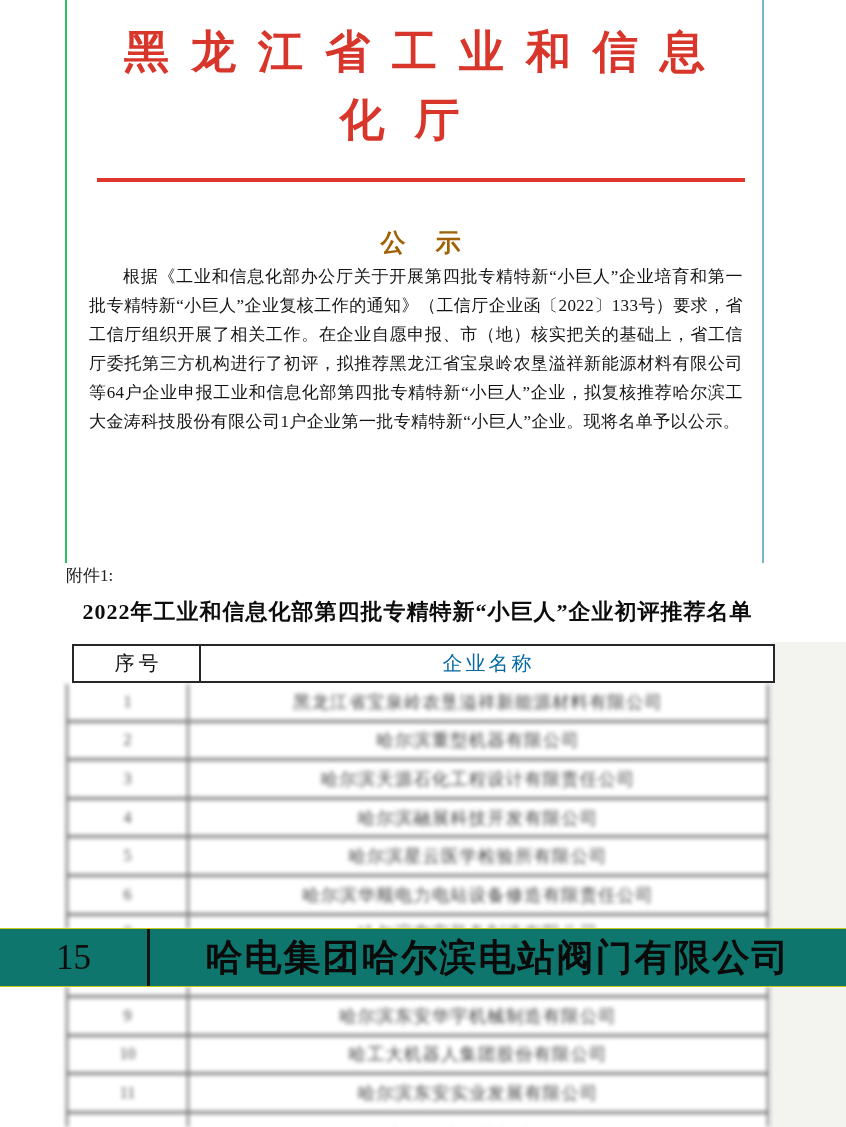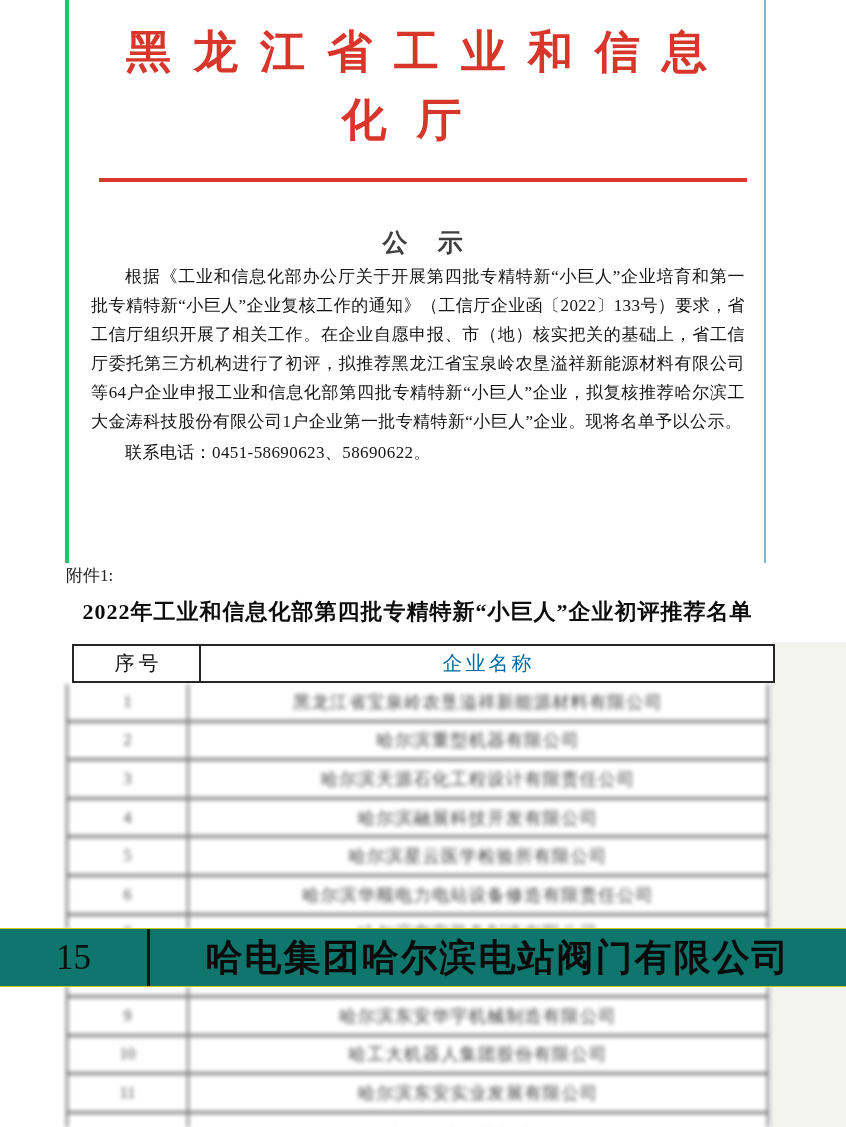--- a/index.html
+++ b/index.html
@@ -3,32 +3,32 @@
 <meta charset="utf-8">
 <style>
   html,body{margin:0;padding:0;background:#ffffff;}
   .screen{
     position:relative;width:846px;height:1127px;overflow:hidden;
     background:#ffffff;font-family:"Liberation Serif",serif;color:#1a1a1a;
   }
   
   .doc-page{
     position:absolute;left:65px;top:0;width:695px;height:563px;
-    border-left:4px solid #22c55e;border-right:2px solid #7db6cb;background:#fff;
+    border-left:2px solid #22c55e;border-right:2px solid #7db6cb;background:#fff;
   }
   .gov-line{
     position:absolute;left:0;right:0;text-align:center;
     color:#d9362b;font-weight:bold;font-size:45px;line-height:56px;white-space:nowrap;
   }
   .gov-line1{top:24px;letter-spacing:22px;padding-left:22px;}
   .gov-line2{top:92px;letter-spacing:30px;}
   .red-rule{position:absolute;left:30px;top:178px;width:648px;height:4px;background:#e0352a;}
   .notice-title{
     position:absolute;left:0;right:0;top:226px;text-align:center;
-    font-size:25px;font-weight:bold;letter-spacing:12px;padding-left:24px;color:#404040;
+    font-size:25px;font-weight:bold;letter-spacing:12px;padding-left:24px;color:#a16207;
   }
   .body-text{
     position:absolute;left:22px;top:262px;width:654px;
     font-size:17px;line-height:29px;letter-spacing:0.4px;text-align:justify;color:#141414;
   }
   .body-text p{margin:0;text-indent:2em;}
   .body-text p.p2{margin-top:5px;}
   .body-text p.p3{margin-top:2px;}
   
   .attach-label{position:absolute;left:66px;top:564px;font-size:17px;color:#222;}
@@ -90,21 +90,20 @@
 
 <div class="screen">
 
   <div class="doc-page">
     <div class="gov-line gov-line1">黑龙江省工业和信息</div>
     <div class="gov-line gov-line2">化厅</div>
     <div class="red-rule"></div>
     <div class="notice-title">公 示</div>
     <div class="body-text">
       <p>根据《工业和信息化部办公厅关于开展第四批专精特新“小巨人”企业培育和第一批专精特新“小巨人”企业复核工作的通知》（工信厅企业函〔2022〕133号）要求，省工信厅组织开展了相关工作。在企业自愿申报、市（地）核实把关的基础上，省工信厅委托第三方机构进行了初评，拟推荐黑龙江省宝泉岭农垦溢祥新能源材料有限公司等64户企业申报工业和信息化部第四批专精特新“小巨人”企业，拟复核推荐哈尔滨工大金涛科技股份有限公司1户企业第一批专精特新“小巨人”企业。现将名单予以公示。</p>
-      <p class="p3">联系电话：0451-58690623、58690622。</p>
     </div>
   </div>
 
   <div class="attach-label">附件1:</div>
   <div class="table-title">2022年工业和信息化部第四批专精特新“小巨人”企业初评推荐名单</div>
   <div class="right-shade"></div>
 
   <div class="tbl-header">
     <div class="th-no">序号</div>
     <div class="th-name">企业名称</div>

